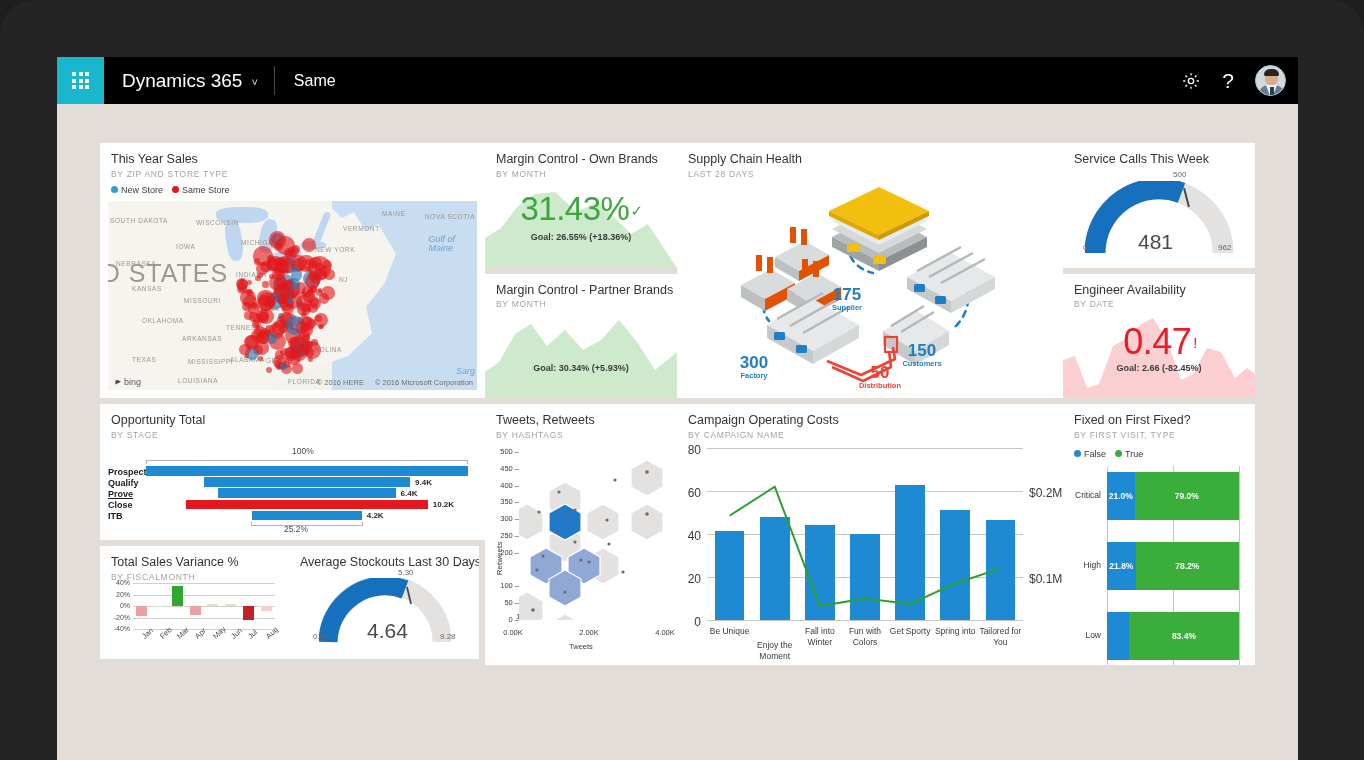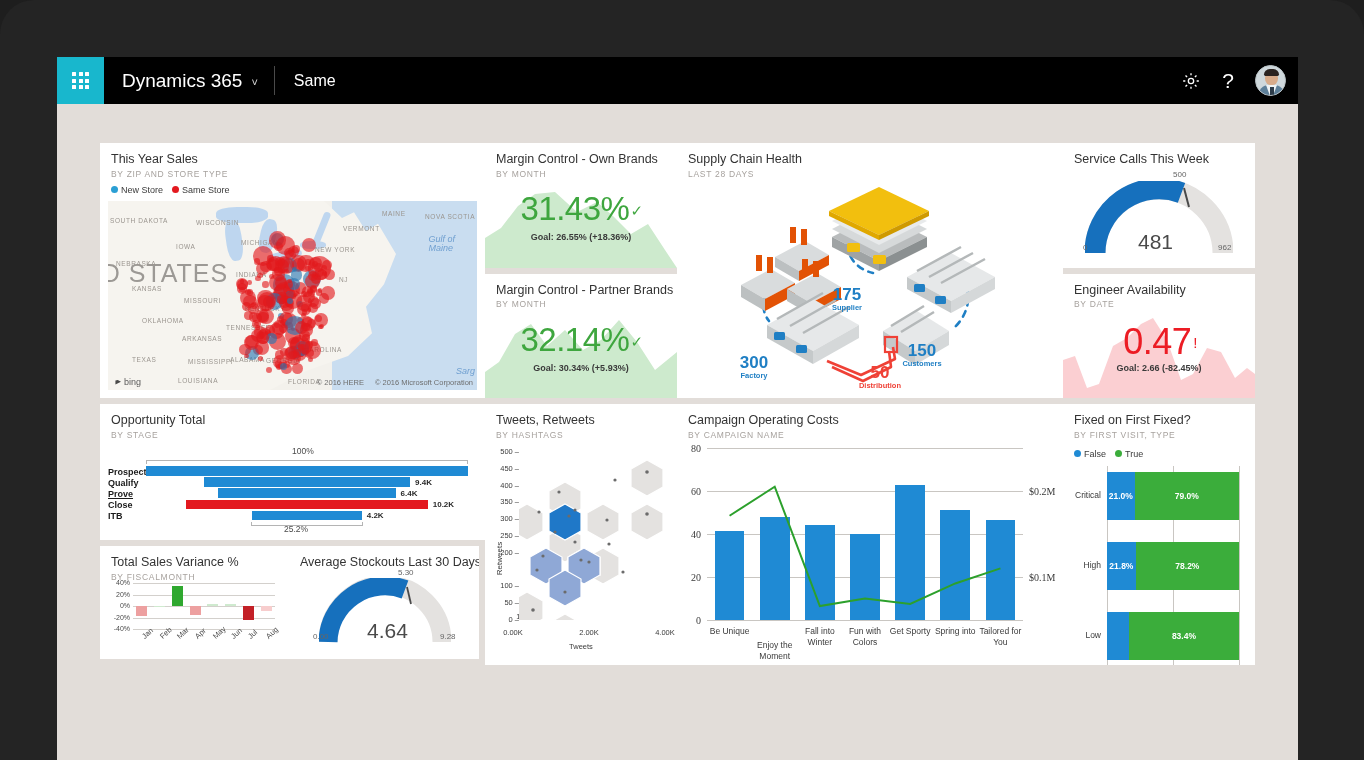--- a/index.html
+++ b/index.html
@@ -159,21 +159,21 @@
 
   
   .hex-tile { width: 192px; height: 261px; }
   .hx-ax { position: absolute; font-size: 7.5px; color: #3a3a3a; text-align: right; }
   .hx-xl { position: absolute; font-size: 7.5px; color: #3a3a3a; }
   .hx-ylab { position: absolute; font-size: 8px; color: #3a3a3a; transform: rotate(-90deg); transform-origin: center; }
 
   
   .camp-tile { width: 386px; height: 261px; }
   .cg-line { position: absolute; height: 1px; background: #c9c6c2; }
-  .cg-lbl { position: absolute; font-size: 10px; color: #3a3a3a; font-family: Liberation Serif, serif; }
+  .cg-lbl { position: absolute; font-size: 12px; color: #3a3a3a; }
   .cbar { position: absolute; background: #1f8ad4; }
   .cx-lbl { position: absolute; font-size: 8.5px; color: #3a3a3a; text-align: center; line-height: 1.25; }
 
   
   .stk-tile { width: 192px; height: 261px; }
   .sk-false { position: absolute; left: 0; top: 0; height: 48px; background: #1f8ad4; }
   .sk-true { position: absolute; top: 0; height: 48px; background: #3bad3b; }
   .sk-val { position: absolute; top: 0; height: 48px; display: flex; align-items: center; justify-content: center; color: #fff; font-size: 8.5px; font-weight: bold; }
   .sk-cat { position: absolute; font-size: 8.5px; color: #3a3a3a; text-align: right; }
   .sk-tick { position: absolute; width: 1px; background: #c9c6c2; }
@@ -516,23 +516,20 @@
         </div>
 
         <div class="tile kpi-tile">
           <svg class="kpi-area" viewBox="0 0 192 82" preserveAspectRatio="none">
             <path d="M0,56 L14,46 L30,18 L46,8 L62,30 L80,14 L98,34 L116,24 L134,4 L152,26 L170,54 L192,36 L192,82 L0,82 Z" fill="#cdeacd"></path>
           </svg>
           <div class="t-head" style="position:relative;z-index:2">
             <div class="t-title">Margin Control - Partner Brands</div>
             <div class="t-sub">BY MONTH</div>
           </div>
-          <div class="kpi-value">
-            <span>32.14%</span><span class="kpi-check">✓</span>
-          </div>
           <div class="kpi-goal">Goal: 30.34% (+5.93%)</div>
         </div>
       </div>
 
       <div class="tile supply-tile">
         <div class="t-head">
           <div class="t-title">Supply Chain Health</div>
           <div class="t-sub">LAST 28 DAYS</div>
         </div>
         <svg style="position:absolute;left:0;top:42px;width:386px;height:210px" viewBox="0 0 386 210">

